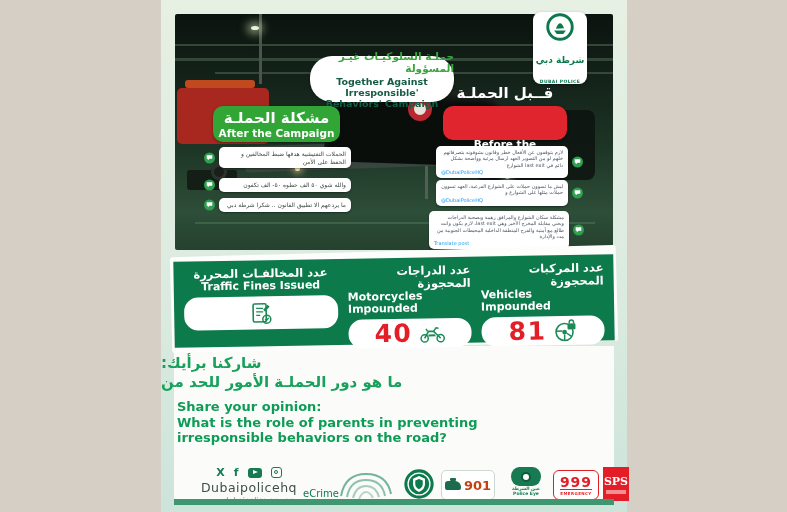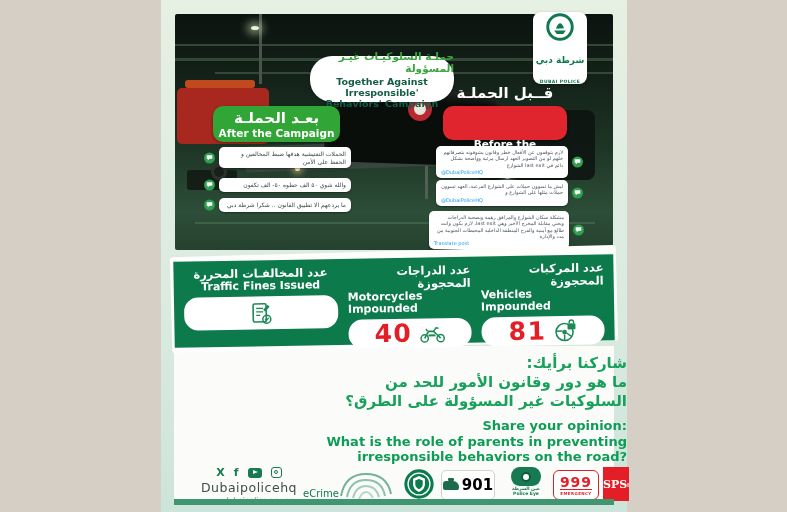--- a/index.html
+++ b/index.html
@@ -57,51 +57,51 @@
   .stats-banner { position:absolute; left:13px; top:258px; width:440px; height:86px; background:#0c7a4b; transform:rotate(-1deg);
                   display:flex; flex-direction:row; gap:10px; padding:7px 10px; }
   .stat { display:flex; flex-direction:column; align-items:center; flex:1; }
   .stat.wide { flex:1.25; }
   .stat-ar { color:#fff; font-weight:bold; font-size:11.5px; direction:rtl; line-height:13px; }
   .stat-en { color:#fff; font-weight:bold; font-size:11px; line-height:12px; }
   .stat-pill { margin-top:4px; background:#fff; border-radius:14px; height:33px; width:100%;
                display:flex; align-items:center; justify-content:center; gap:7px; }
   .stat-num { color:#e31e26; font-size:25px; font-weight:bold; letter-spacing:1.5px; }
   
-  .opinion { position:absolute; left:0; top:354px; width:100%; text-align:right; }
+  .opinion { position:absolute; left:0; top:354px; width:100%; text-align:left; }
   .op-ar { font-size:15px; font-weight:bold; color:#17a15b; line-height:19px; direction:rtl; }
   .op-en { margin-top:7px; font-size:13px; font-weight:bold; color:#0d9c56; line-height:15.5px;margin-left:16px; }
   
   .footerbar { position:absolute; left:14px; top:466px; width:438px; height:38px; }
   .social-block { position:absolute; left:14px; top:0; width:120px; text-align:center; }
   .social-row { display:flex; justify-content:center; gap:9px; align-items:center; height:13px; }
   .si { color:#177a52; font-weight:bold; font-size:11px; line-height:11px; }
   .yt { width:14px; height:10px; background:#177a52; border-radius:3px; position:relative; }
   .yt span { position:absolute; left:5px; top:2.5px; width:0; height:0; border-left:5px solid #fff; border-top:2.5px solid transparent; border-bottom:2.5px solid transparent; }
   .ig { width:11px; height:11px; border:1.6px solid #177a52; border-radius:3px; position:relative; }
   .ig span { position:absolute; left:2px; top:2px; width:4px; height:4px; border:1.4px solid #177a52; border-radius:50%; }
   .handle { font-size:12.5px; color:#3f4f47; letter-spacing:.5px; margin-top:1px; }
   .website { font-size:7.5px; color:#6b7a70; margin-top:1px; }
   .ecrime { position:absolute; left:128px; top:22px; font-size:10px; font-weight:normal; color:#0d7a4e; }
   .fp { position:absolute; left:160px; top:0; }
   .fbadge { position:absolute; left:228px; top:2px; }
   .box901 { position:absolute; left:266px; top:4px; width:54px; height:30px; background:#fff; border:1px solid #cdd6cf; border-radius:5px;
             display:flex; align-items:center; justify-content:center; gap:3px; }
   .car901 { width:16px; height:9px; background:#1c6b4c; border-radius:3px 6px 2px 2px; position:relative; }
   .car901 span { position:absolute; left:5px; top:-3px; width:6px; height:3px; background:#1c6b4c; border-radius:1px; }
-  .n901 { color:#000000; font-weight:bold; font-size:15px; }
+  .n901 { color:#c2410c; font-weight:bold; font-size:13px; }
   .eye-logo { position:absolute; left:330px; top:1px; width:42px; text-align:center; }
   .eye-shape { width:30px; height:19px; margin:0 auto; background:#177a52; border-radius:50% 50% 50% 50%/90% 90% 90% 90%; position:relative; }
   .eye-shape span { position:absolute; left:10px; top:4.5px; width:10px; height:10px; background:#fff; border-radius:50%; border:2px solid #0d5c3c; }
   .eye-t { font-size:4.5px; font-weight:bold; color:#177a52; line-height:5px; }
   .box999 { position:absolute; left:378px; top:4px; width:46px; height:30px; background:#fff; border:1.5px solid #e31e26; border-radius:6px;
             display:flex; flex-direction:column; align-items:center; justify-content:center; }
   .n999 { color:#e31e26; font-weight:bold; font-size:14px; line-height:14px; letter-spacing:1px; }
   .t999 { color:#e31e26; font-size:4px; font-weight:bold; border-top:.8px solid #e31e26; padding-top:1px; letter-spacing:.4px; }
-  .sps { position:absolute; left:428px; top:1px; width:26px; height:34px; background:#e31e26; color:#fff; display:flex; flex-direction:row; align-items:center; justify-content:center; }
+  .sps { position:absolute; left:428px; top:1px; width:26px; height:34px; background:#e31e26; color:#fff; display:flex; flex-direction:column; align-items:center; justify-content:center; }
   .sps-t { font-size:11px; font-weight:bold; font-family:"DejaVu Serif", serif; }
   .sps-b { width:20px; height:4px; background:rgba(255,255,255,.5); margin-top:2px; }
   .bottom-band { position:absolute; left:13px; top:499px; width:440px; height:6px; background:#3f9671; }
 </style>
 </head>
 <body>
 
 <div class="canvas">
   <div class="poster">
 
@@ -148,21 +148,21 @@
       <svg width="28" height="28" viewBox="0 0 24 24">
         <circle cx="12" cy="12" r="10.5" fill="#ffffff" stroke="#0d7a4e" stroke-width="2.5"></circle>
         <path d="M8.5 13.5 Q12 4.5 15.5 13 Z" fill="#0d7a4e"></path>
         <path d="M7 15 h10 l-2.2 3 h-5.6 Z" fill="#0d7a4e"></path>
       </svg>
       <div class="logo-ar">شرطة دبي</div>
       <div class="logo-en">DUBAI POLICE</div>
     </div>
 
     <div class="badge badge-after">
-      <div class="ar">بعـد الحملـة</div>
+      <div class="ar">مشكلة الحملـة</div>
       <div class="en">After the Campaign</div>
     </div>
     <div class="badge badge-before">
       <div class="ar">قــبل الحملـة</div>
       <div class="en">Before the Campaign</div>
     </div>
 
     <div class="bubble bub-a" style="left:58px;top:147px;width:132px;">
       <span class="chat-dot dot-left">
         <svg width="7" height="7" viewBox="0 0 10 10">
@@ -265,22 +265,21 @@
             <rect x="14" y="4.5" width="8" height="6" rx="1.2" fill="#1c8a56"></rect>
             <path d="M15.8 4.5 v-1.2 a2.2 2.2 0 0 1 4.4 0 v1.2" fill="none" stroke="#1c8a56" stroke-width="1.4"></path>
           </svg>
         </div>
       </div>
     </div>
 
     <div class="opinion">
       <div class="op-ar">
         <div>شاركنا برأيك:</div>
-        <div>ما هو دور  وقانون الأمور للحد من</div>
-        <div>السلوكيات غير المسؤولة على الطرق؟</div>
+        <div>ما هو دور  الحملـة الأمور للحد من</div>
       </div>
       <div class="op-en">
         <div>Share your opinion:</div>
         <div>What is the role of parents in preventing</div>
         <div>irresponsible behaviors on the road?</div>
       </div>
     </div>
 
     <div class="footerbar">
       <div class="social-block">

